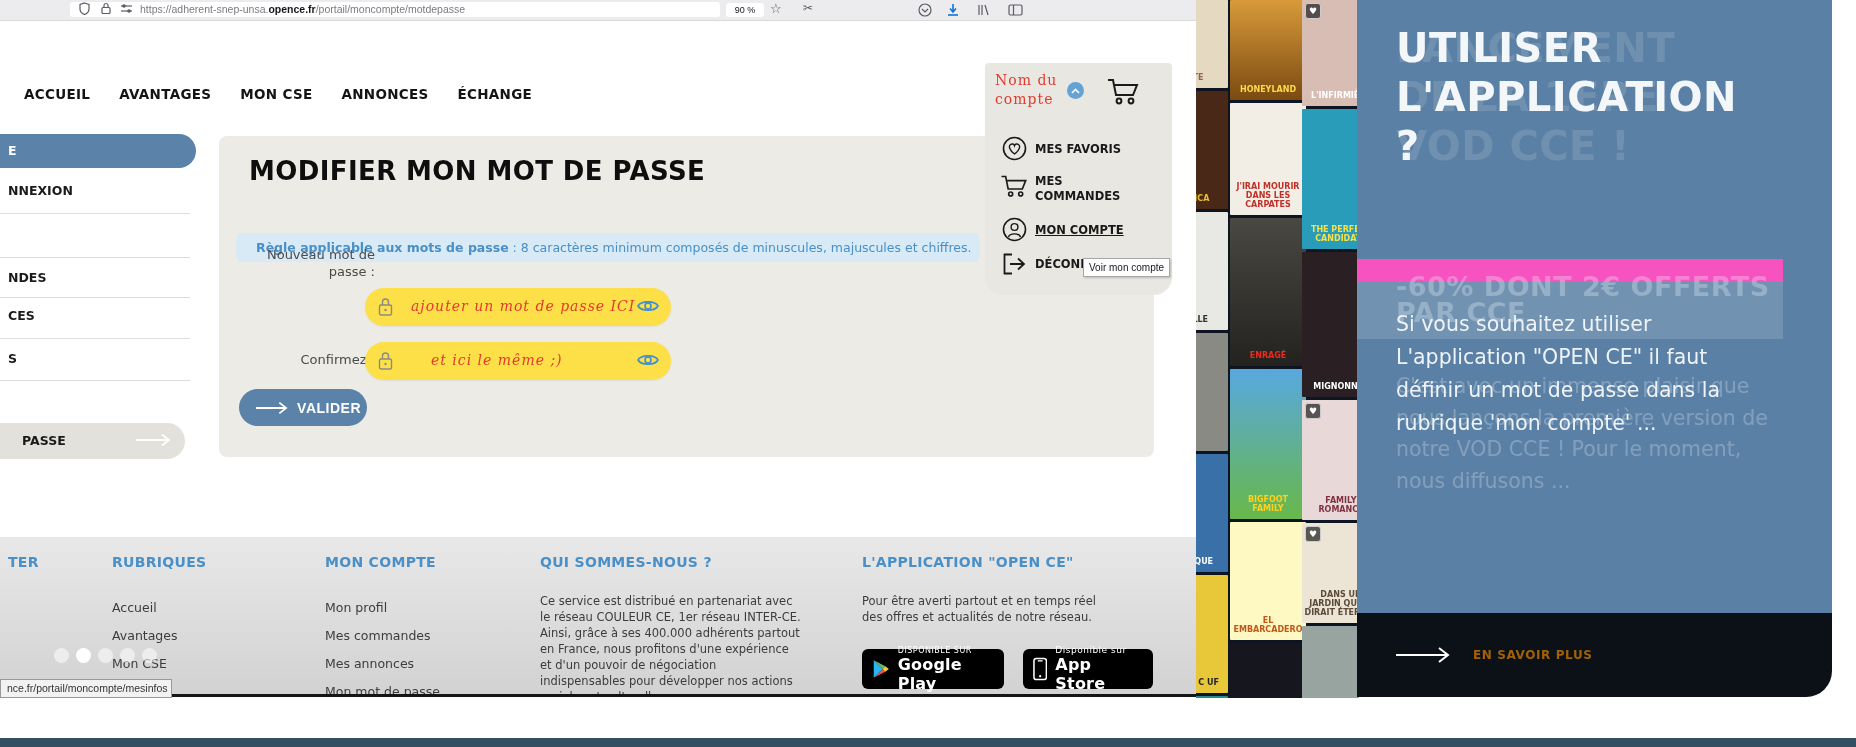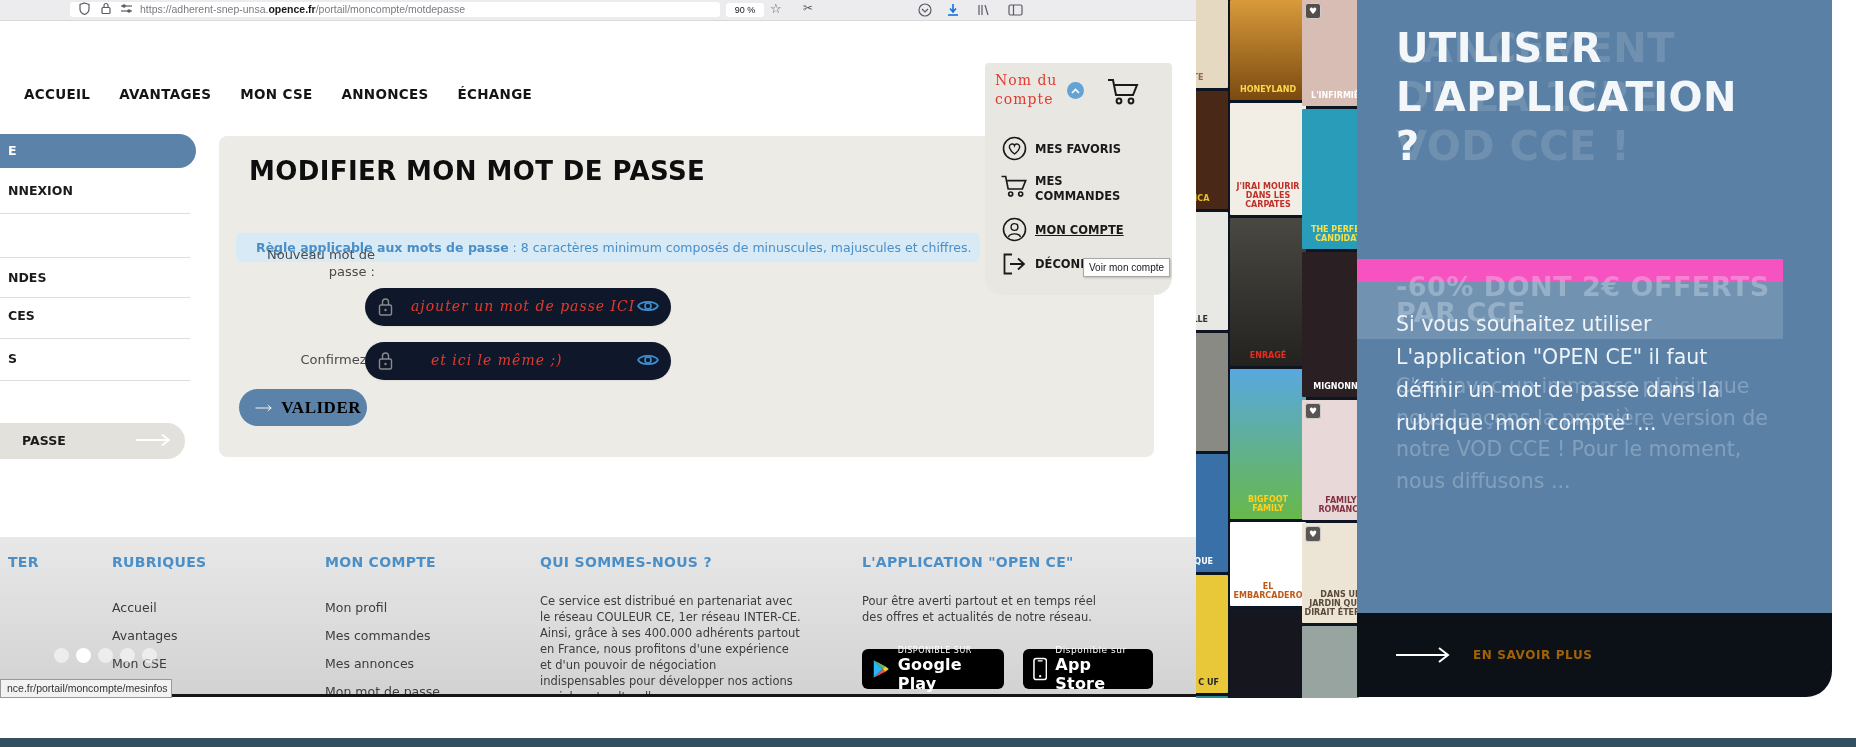--- a/index.html
+++ b/index.html
@@ -31,30 +31,30 @@
   .sb-div{position:absolute;left:0;width:190px;height:1px;background:#ddd;}
   .sb-pass{position:absolute;left:-60px;top:289px;width:245px;height:36px;background:#e3e1dc;border-radius:18px;}
   .sb-pass span{position:absolute;left:82px;top:10px;font-weight:bold;font-size:12.5px;color:#1a1a1a;}
 
   
   .panel{left:219px;top:136px;width:935px;height:321px;background:#edebe6;border-radius:8px;}
   .form-title{position:absolute;left:30px;top:20px;font-size:26px;font-weight:800;color:#0e0e0e;letter-spacing:.4px;}
   .rulebox{position:absolute;left:17px;top:97px;width:744px;height:29px;background:#d7eaf6;border-radius:6px;
            font-size:12.5px;line-height:29px;color:#4a8fc7;padding-left:20px;box-sizing:border-box;white-space:nowrap;}
   .form-label{position:absolute;width:118px;text-align:right;font-size:13px;color:#4a4a4a;line-height:17px;}
-  .pwdinput{position:absolute;left:146px;width:306px;height:38px;background:#0f172a;border-radius:19px;
+  .pwdinput{position:absolute;left:146px;width:306px;height:38px;background:#fde047;border-radius:19px;
             box-shadow:0 1px 2px rgba(0,0,0,.06);}
   .pwd-placeholder{position:absolute;left:46px;top:10px;font-family:"DejaVu Serif",serif;font-style:italic;
                    font-size:14px;color:#e23b2e;letter-spacing:1px;white-space:nowrap;}
   .lockico{position:absolute;left:13px;top:9px;}
   .eyeico{position:absolute;right:12px;top:9px;}
   .validerbtn{position:absolute;left:20px;top:253px;width:128px;height:37px;background:#5b82a8;border:none;
-              border-radius:19px;color:#000000;font-weight:bold;font-size:17px;letter-spacing:.5px;
+              border-radius:19px;color:#ffffff;font-weight:bold;font-size:14px;letter-spacing:.5px;
               display:flex;align-items:center;gap:9px;padding-left:16px;cursor:pointer;
-              font-family:Liberation Serif, serif;}
+              font-family:Liberation Sans, sans-serif;}
 
   
   .acct{left:985px;top:63px;width:187px;height:232px;background:#e9e7e2;border-radius:4px 4px 18px 18px;}
   .acct-name{position:absolute;left:10px;top:8px;width:78px;font-family:"DejaVu Serif",serif;
              font-size:14px;line-height:19px;color:#e23b2e;letter-spacing:1px;}
   .chev{position:absolute;left:82px;top:19px;width:17px;height:17px;border-radius:50%;background:#64a3d4;
         display:flex;align-items:center;justify-content:center;}
   .acct-cart{position:absolute;left:120px;top:14px;}
   .acct-row{position:absolute;left:50px;font-weight:bold;font-size:11.5px;color:#191919;line-height:15px;}
   .acct-ico{position:absolute;left:17px;}
@@ -347,21 +347,21 @@
         </div>
         <div class="poster" style="height: 112px; background: rgb(242, 238, 230);">
           <span class="ptitle" style="color: rgb(192, 48, 40);">J'irai mourir dans les Carpates</span>
         </div>
         <div class="poster" style="height: 148px; background: linear-gradient(rgb(74, 72, 66), rgb(35, 34, 31));">
           <span class="ptitle" style="color: rgb(232, 44, 32);">ENRAGÉ</span>
         </div>
         <div class="poster" style="height: 150px; background: linear-gradient(rgb(88, 168, 224), rgb(104, 184, 74));">
           <span class="ptitle" style="color: rgb(255, 208, 32);">BIGFOOT FAMILY</span>
         </div>
-        <div class="poster" style="height: 84px; background: #ffffff;">
+        <div class="poster" style="height: 118px; background: #fef9c3;">
           <span class="ptitle" style="color: rgb(192, 88, 24);">EL EMBARCADERO</span>
         </div>
         <div class="poster" style="height: 150px; background: rgb(22, 22, 30);"></div>
       </div>
       <div class="pcol" style="left: 106px; top: 0px; width: 78px;">
         <div class="poster" style="height: 106px; background: rgb(216, 189, 180);">
           <span class="pheart">♥</span>
           <span class="ptitle" style="color: rgb(255, 255, 255);">L'INFIRMIÈRE</span>
         </div>
         <div class="poster" style="height: 140px; background: rgb(40, 156, 184);">

